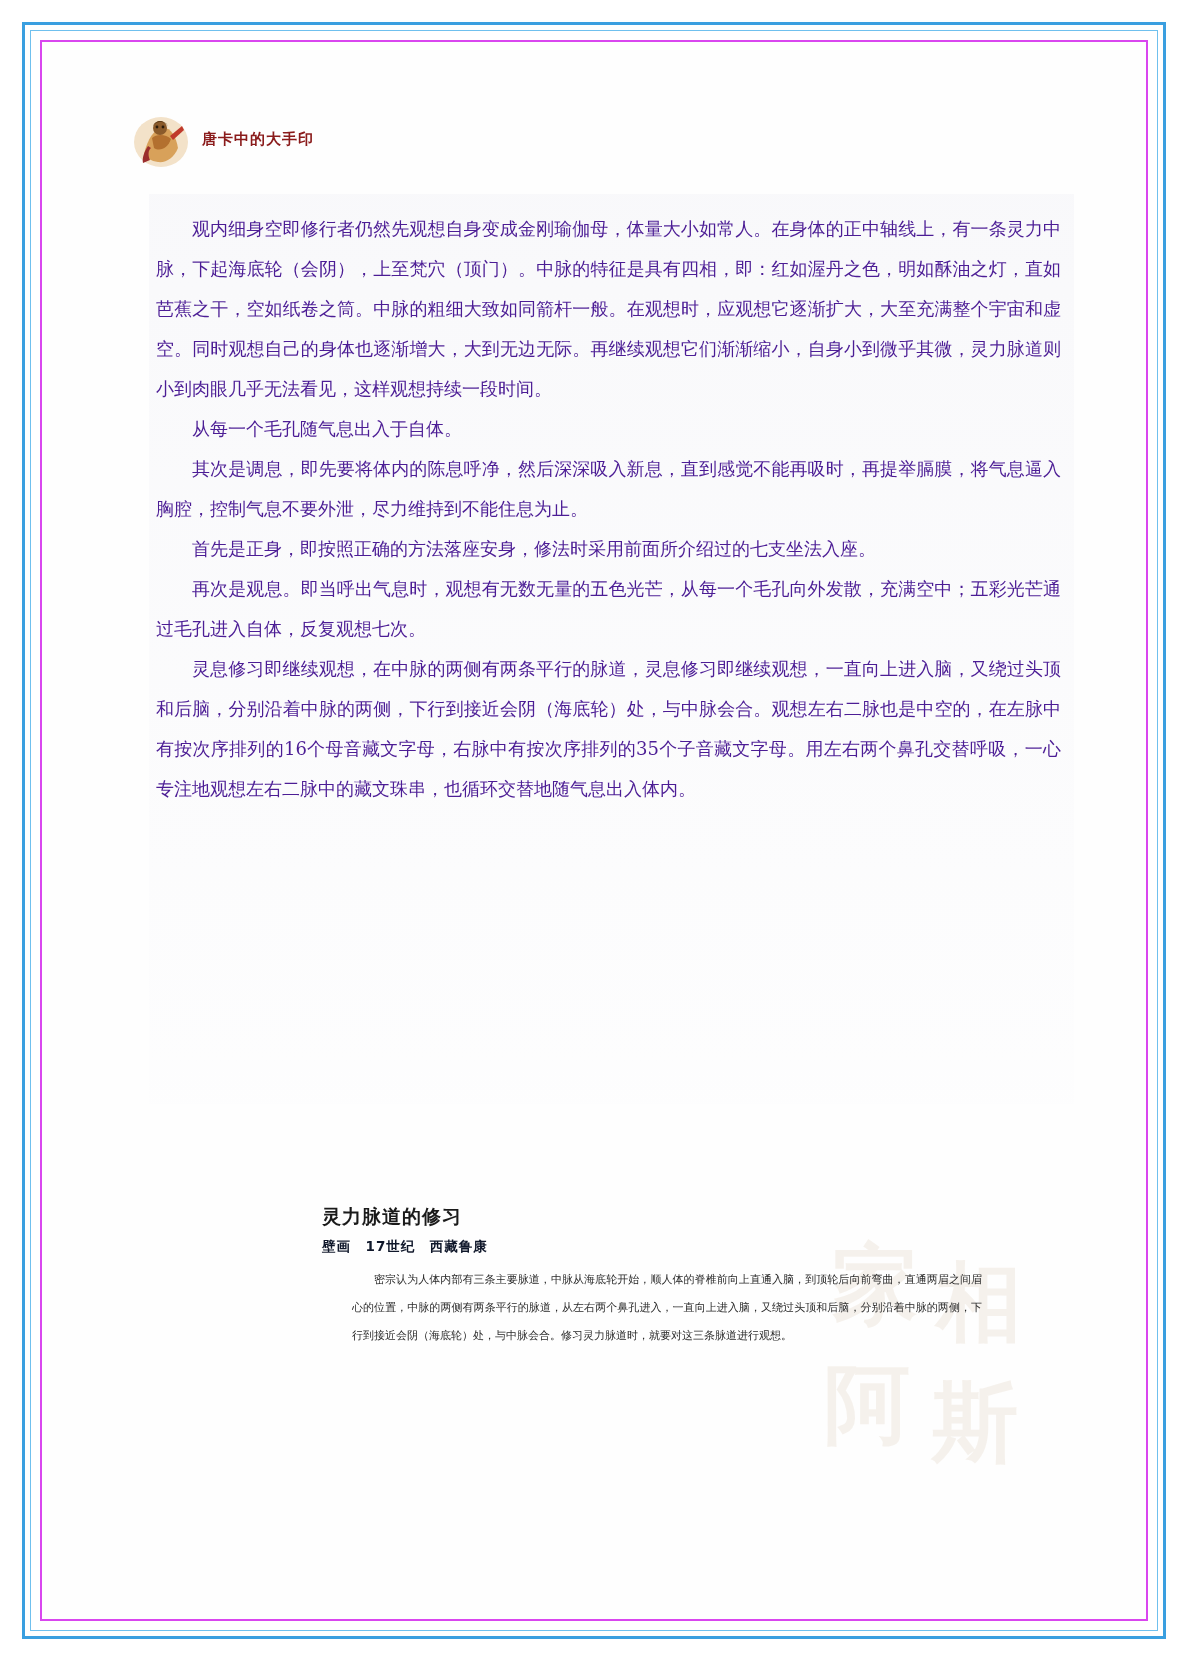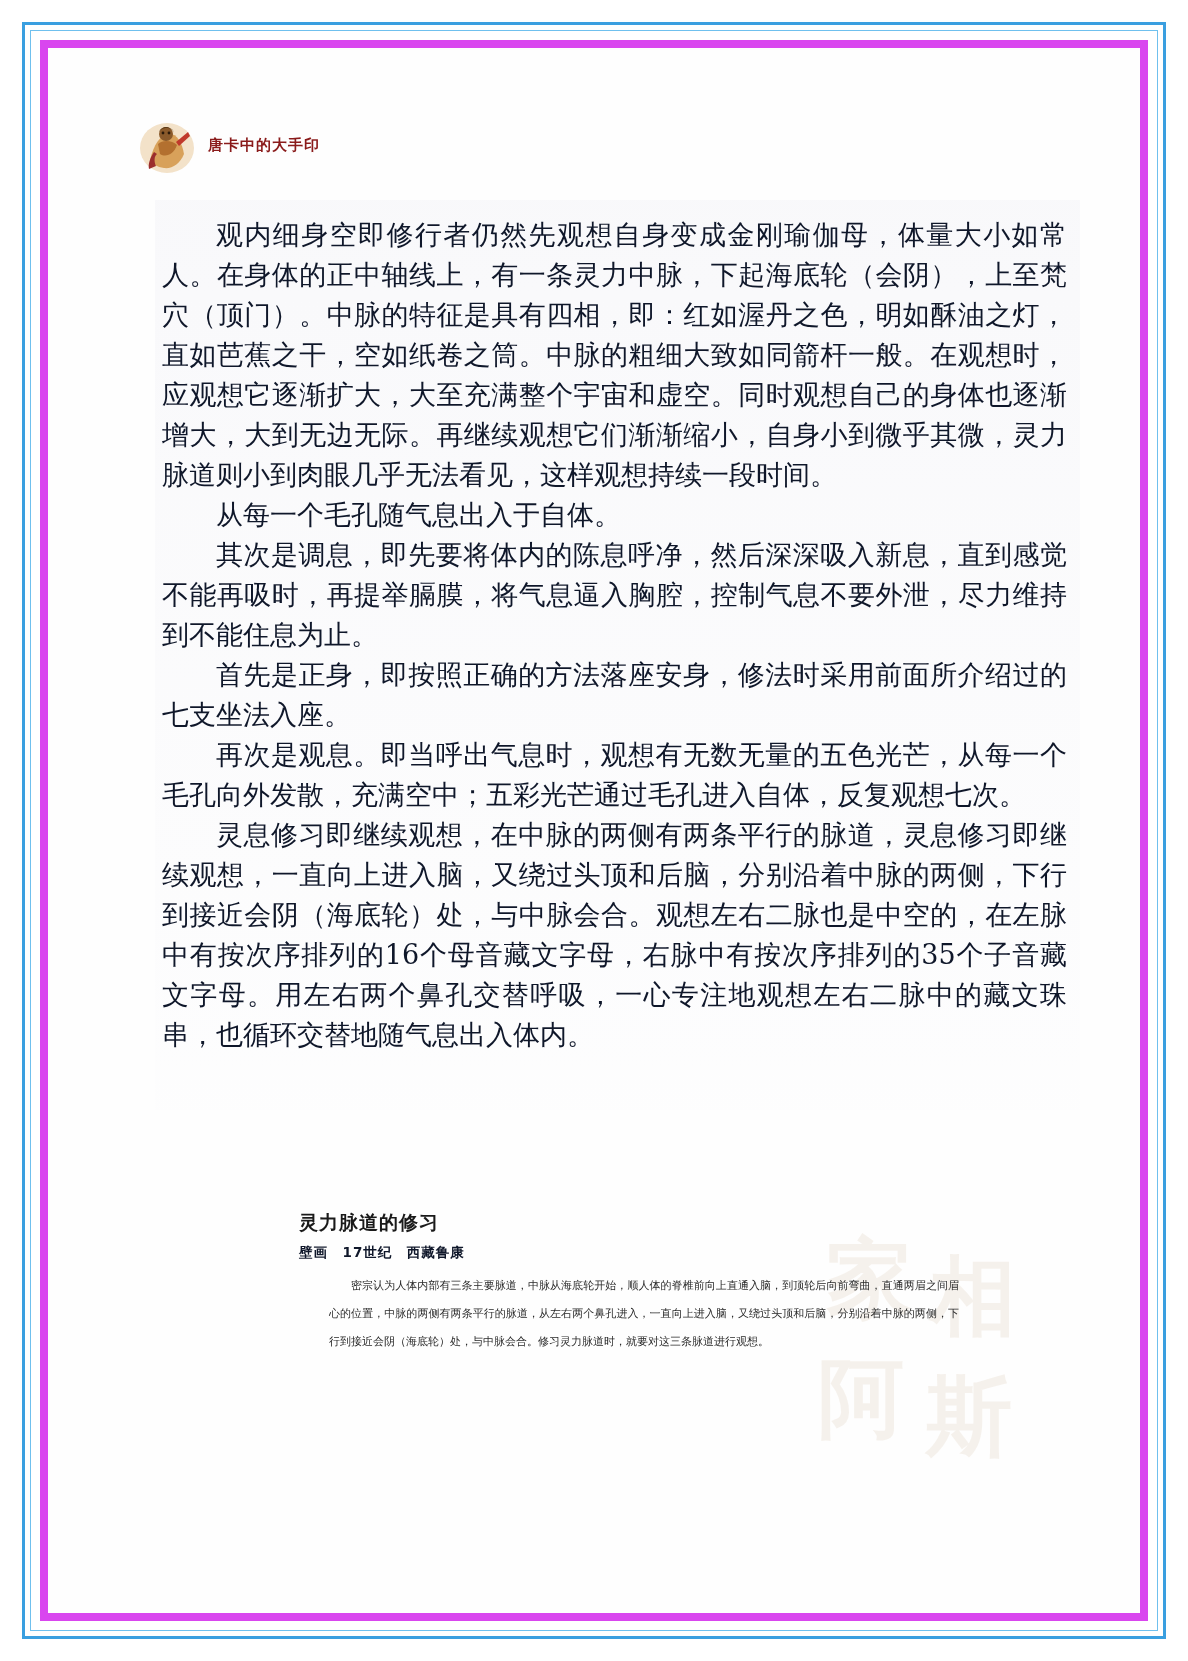--- a/index.html
+++ b/index.html
@@ -38,21 +38,21 @@
     bottom: 30px;
     border: 1px solid #6fc0ee;
     box-sizing: border-box;
   }
   .frame-inner {
     position: absolute;
     left: 40px;
     top: 40px;
     right: 40px;
     bottom: 40px;
-    border: 8px solid #d946ef;
+    border: 2px solid #d946ef;
     box-sizing: border-box;
     background: #fefefe;
   }
   .content {
     position: absolute;
     left: 52px;
     top: 52px;
     right: 52px;
     bottom: 52px;
     box-sizing: border-box;
@@ -80,36 +80,36 @@
     color: #8a1b1b;
     letter-spacing: 1px;
   }
 
   
   .body-text {
     position: absolute;
     left: 62px;
     top: 115px;
     width: 905px;
-    font-size: 27px;
+    font-size: 18px;
     line-height: 40px;
-    color: #0f172a;
+    color: #4c1d95;
     text-align: justify;
     text-justify: inter-ideograph;
     font-family: "DejaVu Serif", serif;
   }
   .body-text p {
     margin: 0;
     text-indent: 2em;
   }
 
   
   .caption-block {
     position: absolute;
-    left: 199px;
+    left: 228px;
     top: 1110px;
     width: 660px;
   }
   .caption-title {
     font-family: "DejaVu Sans", sans-serif;
     font-size: 19px;
     font-weight: bold;
     color: #1a1a1a;
     letter-spacing: 1px;
     margin-bottom: 8px;

